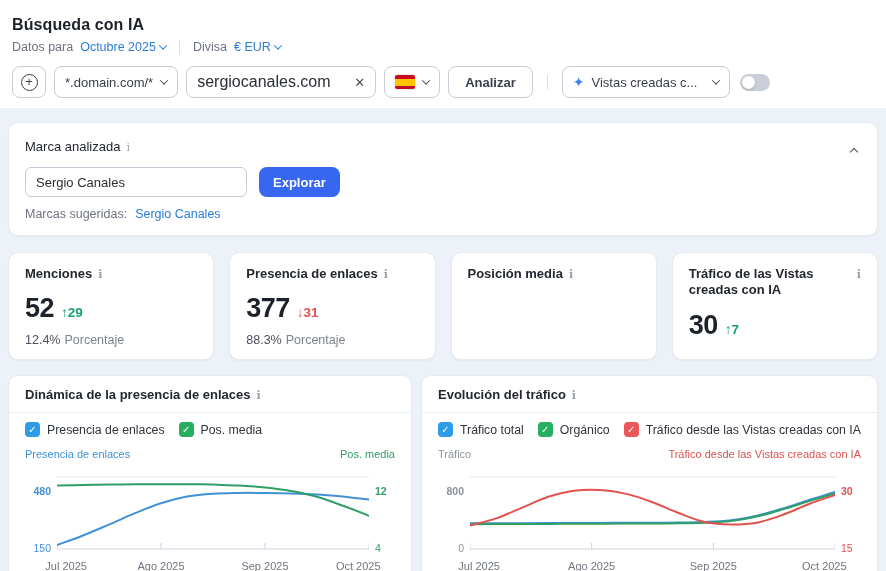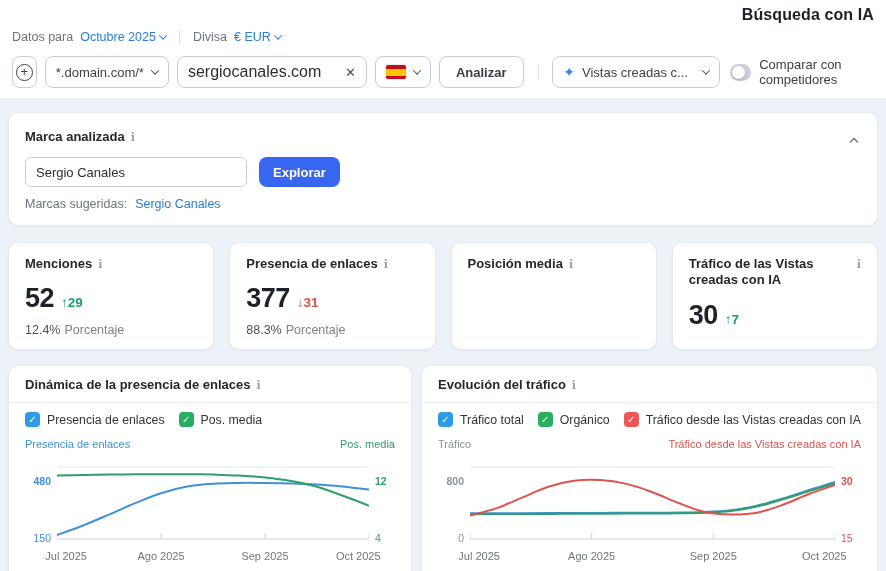--- a/index.html
+++ b/index.html
@@ -3,21 +3,21 @@
 <meta charset="utf-8">
 <style>
   * { margin:0; padding:0; box-sizing:border-box; }
   html,body { background:#fff; }
   body {
     width:886px; height:571px; overflow:hidden;
     font-family:"Liberation Sans", sans-serif;
     color:#2a2e36; position:relative;
   }
   
-  .top { background:#fff; padding:6px 12px 8px;text-align:right; }
+  .top { background:#fff; padding:16px 12px 8px; }
   .page-title { font-size:16px; font-weight:700; color:#1c2028; letter-spacing:.1px; }
   .subrow { display:flex; align-items:center; gap:7px; margin-top:6px; font-size:12.5px; color:#6d7380; }
   .link-blue { color:#2b7cd9; cursor:pointer; }
   .chev { display:inline-block; width:6px; height:6px; border-right:1.6px solid currentColor; border-bottom:1.6px solid currentColor; transform:rotate(45deg) translate(-1px,-1px); margin-left:4px; }
   .chev.up { transform:rotate(-135deg); }
   .vsep { width:1px; height:14px; background:#dadfe6; margin:0 6px; }
   .seldrop { display:inline-flex; align-items:center; cursor:pointer; }
   
   .toolbar { display:flex; align-items:center; gap:8px; padding:4px 12px 10px; background:#fff; }
   .tbtn { height:32px; border:1px solid #c6ccd6; border-radius:8px; background:#fff; display:flex; align-items:center; font-size:13px; color:#3a3f49; padding:0 10px; cursor:pointer; }
@@ -34,21 +34,21 @@
   .toggle-wrap { display:flex; align-items:center; gap:8px; margin-left:2px; }
   .toggle { width:30px; height:17px; border-radius:9px; background:#c9ced8; position:relative; cursor:pointer; }
   .toggle .knob { position:absolute; top:2px; left:2px; width:13px; height:13px; border-radius:50%; background:#fff; box-shadow:0 1px 2px rgba(0,0,0,.2); }
   .toggle-label { font-size:13px; color:#3a3f49; }
   
   .content { background:#edf2f8; padding:14px 8px 8px; height:475px; }
   .card { background:#fff; border:1px solid #e7eaef; border-radius:10px; box-shadow:0 1px 2px rgba(24,36,54,.05); }
   .info-i { color:#99a0ab; font-size:11px; font-family:"DejaVu Serif", serif; cursor:pointer; }
   
   .brand-card { padding:14px 16px; position:relative; }
-  .brand-title { font-size:13px; font-weight:700; color:#23272f; display:inline-flex; gap:6px; align-items:baseline;justify-content:space-between; }
+  .brand-title { font-size:13px; font-weight:400; color:#23272f; display:inline-flex; gap:6px; align-items:baseline;justify-content:space-between; }
   .collapse-btn { position:absolute; right:20px; top:18px; color:#4a4f59; cursor:pointer; }
   .brand-row { display:flex; align-items:center; gap:12px; margin-top:12px; }
   .brand-input { width:222px; height:30px; border:1px solid #c6ccd6; border-radius:6px; padding:0 10px; font-size:13px; color:#2a2e36; font-family:"Liberation Sans", sans-serif; outline:none; }
   .explorar-btn { height:30px; padding:0 14px; background:#3767f0; color:#fff; font-size:13px; font-weight:700; border:none; border-radius:8px; cursor:pointer; }
   .suggest-row { margin-top:10px; font-size:12.5px; color:#6d7380; display:flex; gap:8px; }
   
   .metrics { display:grid; grid-template-columns:repeat(4,1fr); gap:15px; margin-top:16px; }
   .metric-card { padding:13px 16px 12px; min-height:102px; }
   .m-title { font-size:13px; font-weight:700; color:#23272f; display:flex; gap:6px; align-items:baseline; line-height:1.25; }
   .m-title.far { justify-content:space-between; }
@@ -126,21 +126,20 @@
   <button class="tbtn analizar">Analizar</button>
   <span class="vsep"></span>
   <div class="tbtn views-drop">
     <span><span class="sparkle">✦</span><span>Vistas creadas c...</span></span>
     <i class="chev" style="margin-left:8px;color:#4a4f59"></i>
   </div>
   <div class="toggle-wrap">
     <span class="toggle">
         <span class="knob"></span>
       </span>
-    <span class="toggle-label">Comparar con competidores</span>
   </div>
 </div>
 
 <div class="content">
 
   <div class="card brand-card">
     <div class="brand-title">
       <span>Marca analizada</span>
       <span class="info-i">i</span>
     </div>

